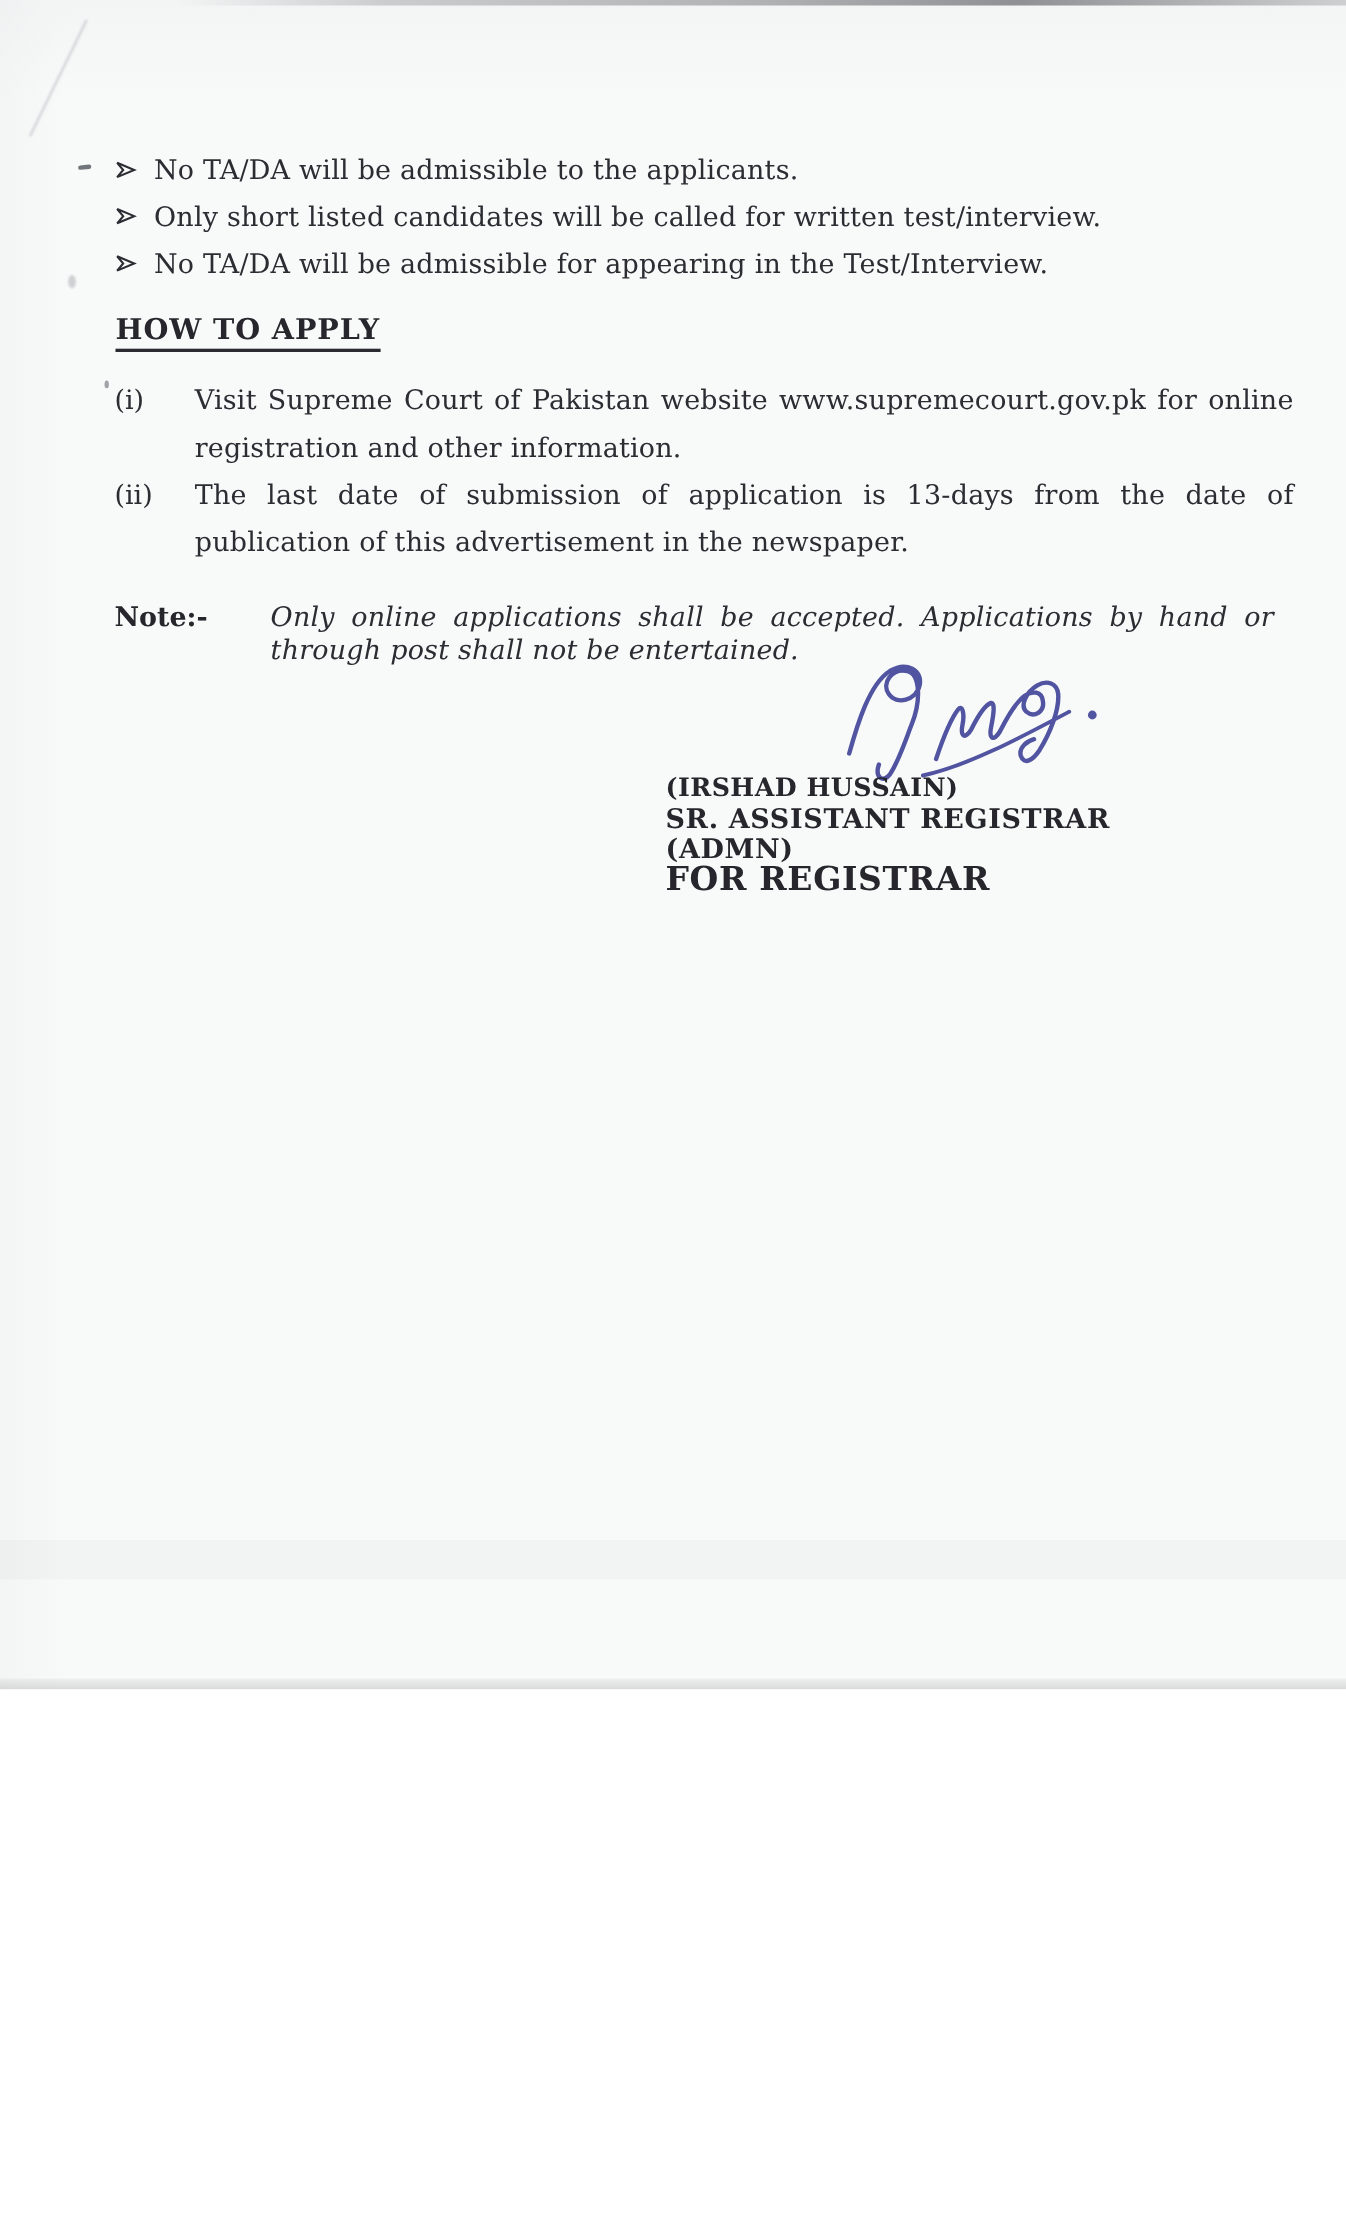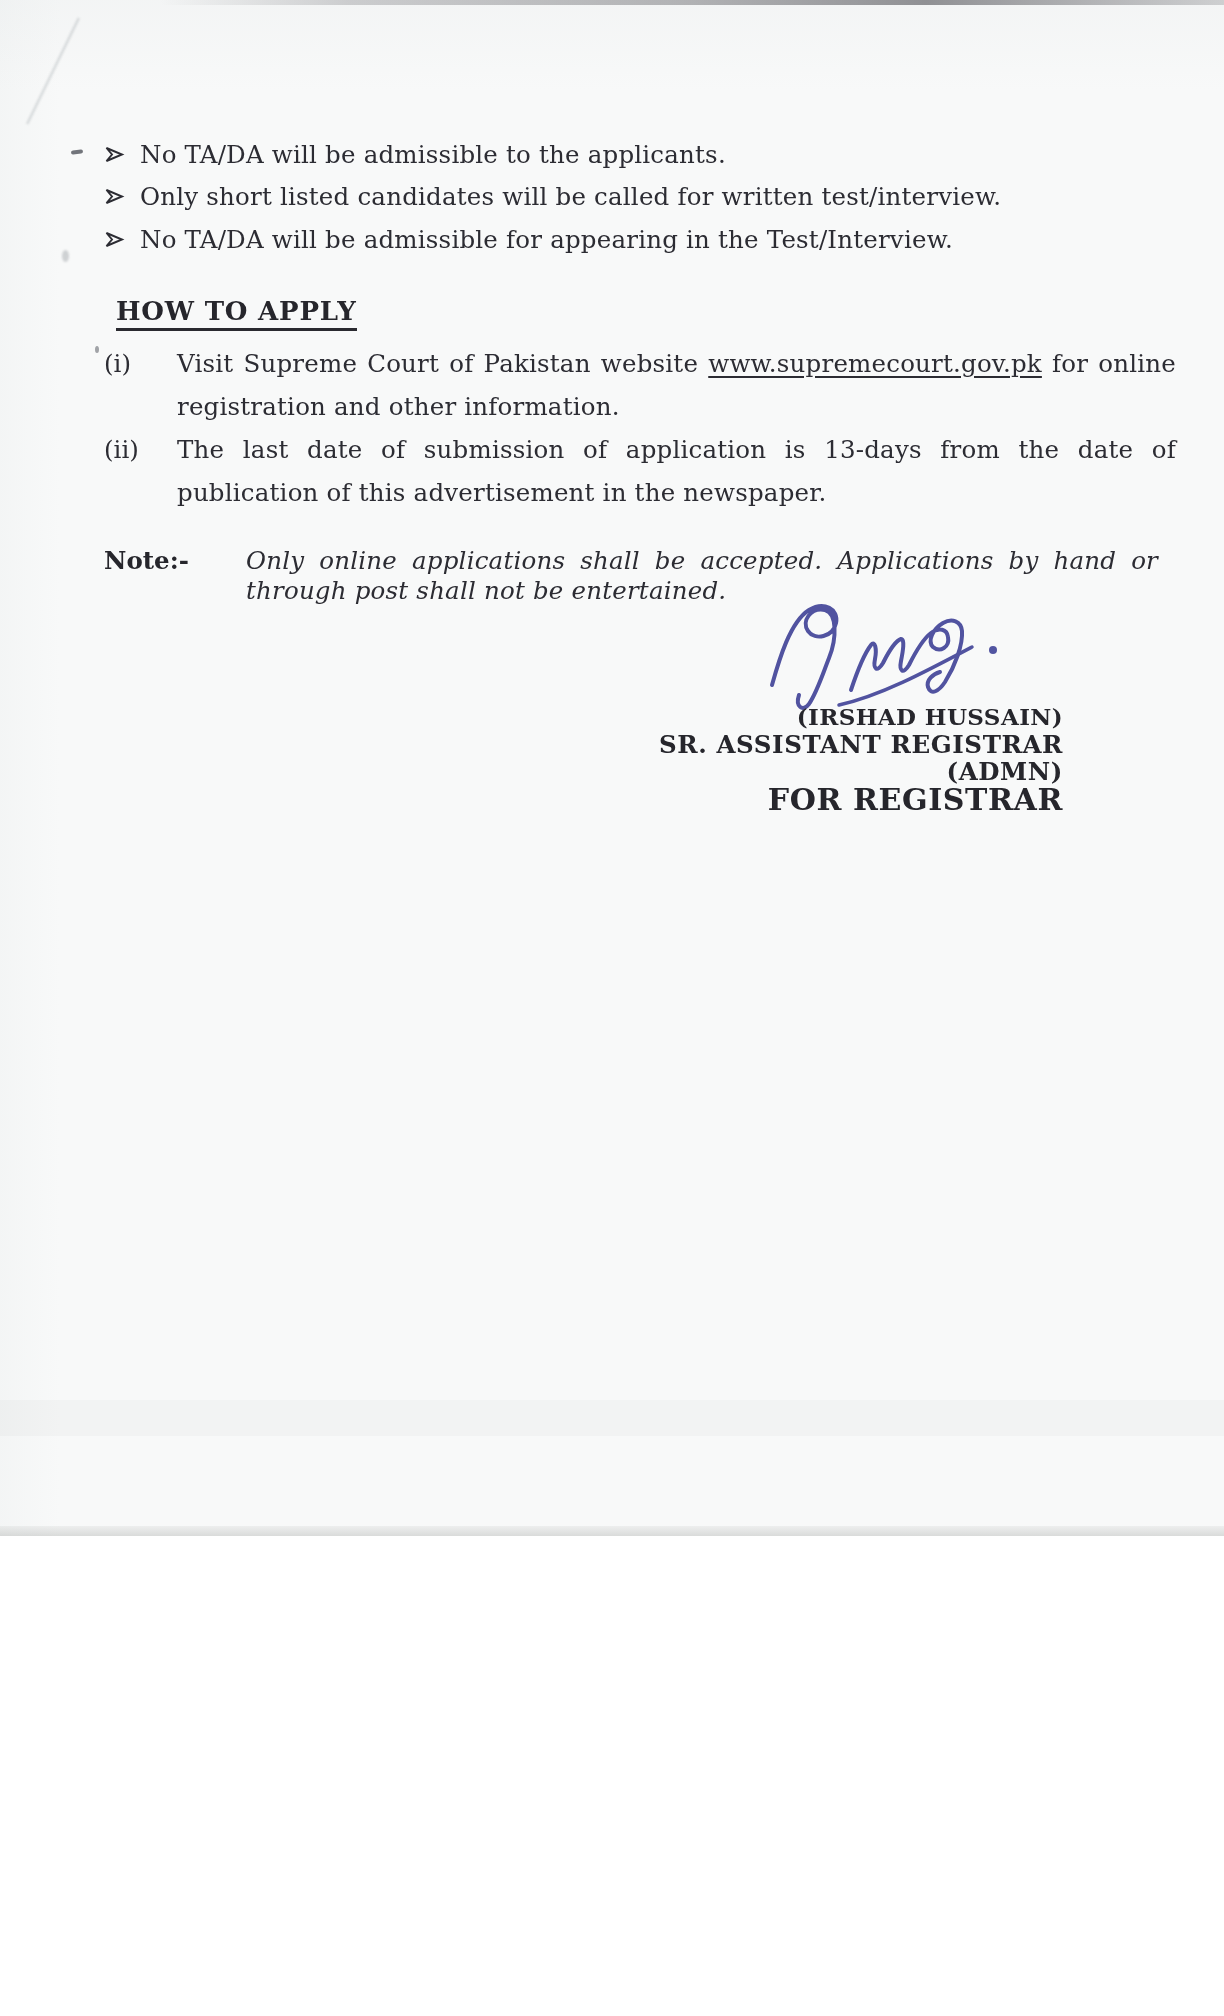--- a/index.html
+++ b/index.html
@@ -73,21 +73,21 @@
     white-space: nowrap;
   }
   .bullet-marker {
     width: 36px; flex: 0 0 36px;
     display: flex; align-items: center;
   }
   .bullet-marker svg { display: block; }
 
   
   .heading {
-    position: absolute; left: 104px; top: 284px; margin: 12px;
+    position: absolute; left: 104px; top: 284px; margin: 1px;
     font-size: 26px; font-weight: bold; letter-spacing: 0.8px;
     color: #26262c;
   }
   .heading .heading-inner {
     display: inline-block;
     padding-bottom: 2px;
     border-bottom: 3.5px solid #2a2a30;
   }
 
   
@@ -99,21 +99,20 @@
     flex: 0 0 73px;
     font-size: 24.5px; line-height: 43px;
   }
   .otext {
     flex: 1 1 auto;
     font-size: 24.5px; line-height: 43px;
     text-align: justify;
     letter-spacing: 0.2px;
   }
   .url-link {
-    text-decoration: underline;
     text-underline-offset: 4px;
     text-decoration-thickness: 2px;
     color: #2c2c33;
   }
 
   
   .note {
     position: absolute; left: 104px; top: 546px; width: 1072px;
     display: flex; align-items: flex-start;
   }
@@ -129,21 +128,21 @@
     letter-spacing: 0.2px;
     font-style: italic;
   }
 
   
   .signature-svg {
     position: absolute; left: 745px; top: 588px;
   }
   .sig-block {
     position: absolute; left: 605px; top: 703px; width: 458px;
-    text-align: right;
+    text-align: left;
     color: #26262c;
     font-weight: bold;
   }
   .sig-name  { font-size: 23px;   line-height: 27.5px; letter-spacing: 0.4px; }
   .sig-title { font-size: 24.5px; line-height: 27.5px; letter-spacing: 0.6px; }
   .sig-for   { font-size: 30px; line-height: 27.5px; letter-spacing: 0.6px; }
 </style>
 </head>
 <body>
 

